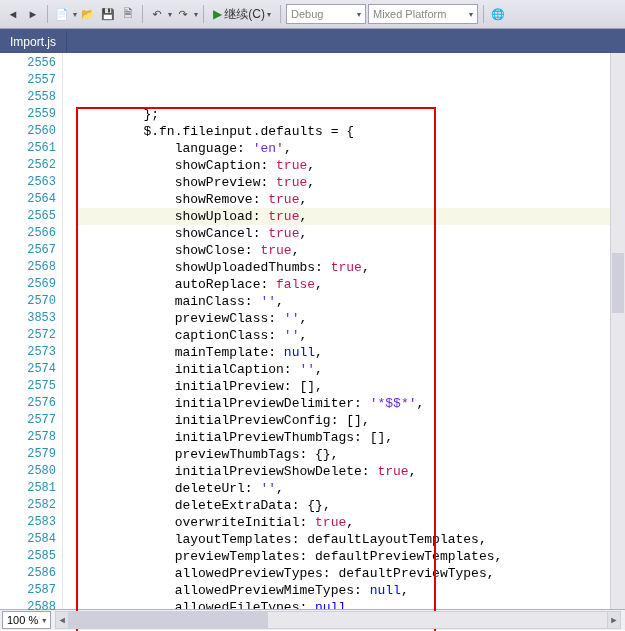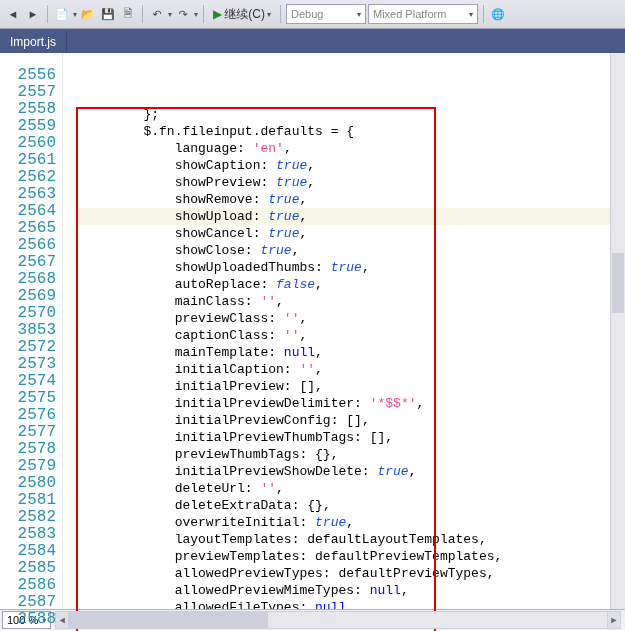--- a/index.html
+++ b/index.html
@@ -90,23 +90,23 @@
     height: 556px;
     position: relative;
   }
   .gutter {
     width: 62px;
     background: #fff;
     border-right: 0;
     text-align: right;
     padding-right: 6px;
     color: #2b91af;
-    font-size: 16px;
+    font-size: 12px;
     line-height: 17px;
-    padding-top: 14px;
+    padding-top: 2px;
     box-sizing: border-box;
   }
   .fold-col {
     width: 14px;
     background: #fff;
     border-left: 1px solid #e8e8e8;
     border-right: 0;
   }
   .code {
     flex: 1;
@@ -122,22 +122,22 @@
   .redbox {
     position: absolute;
     border: 2px solid #e00000;
     pointer-events: none;
     left: 76px;
     top: 54px;
     width: 356px;
     height: 555px;
   }
   .k-prop { color: #000; }
-  .k-str  { color: #ec4899; }
-  .k-bool { color: #1d4ed8; font-style: italic; }
+  .k-str  { color: #6d28d9; }
+  .k-bool { color: #be185d; }
   .k-null { color: #0000ff; }
   .k-punc { color: #000; }
   .hl-line {
     position: absolute;
     left: 0;
     right: 6px;
     height: 17px;
     top: 189px;
     background: #f7f7e8;
     z-index: -1;

